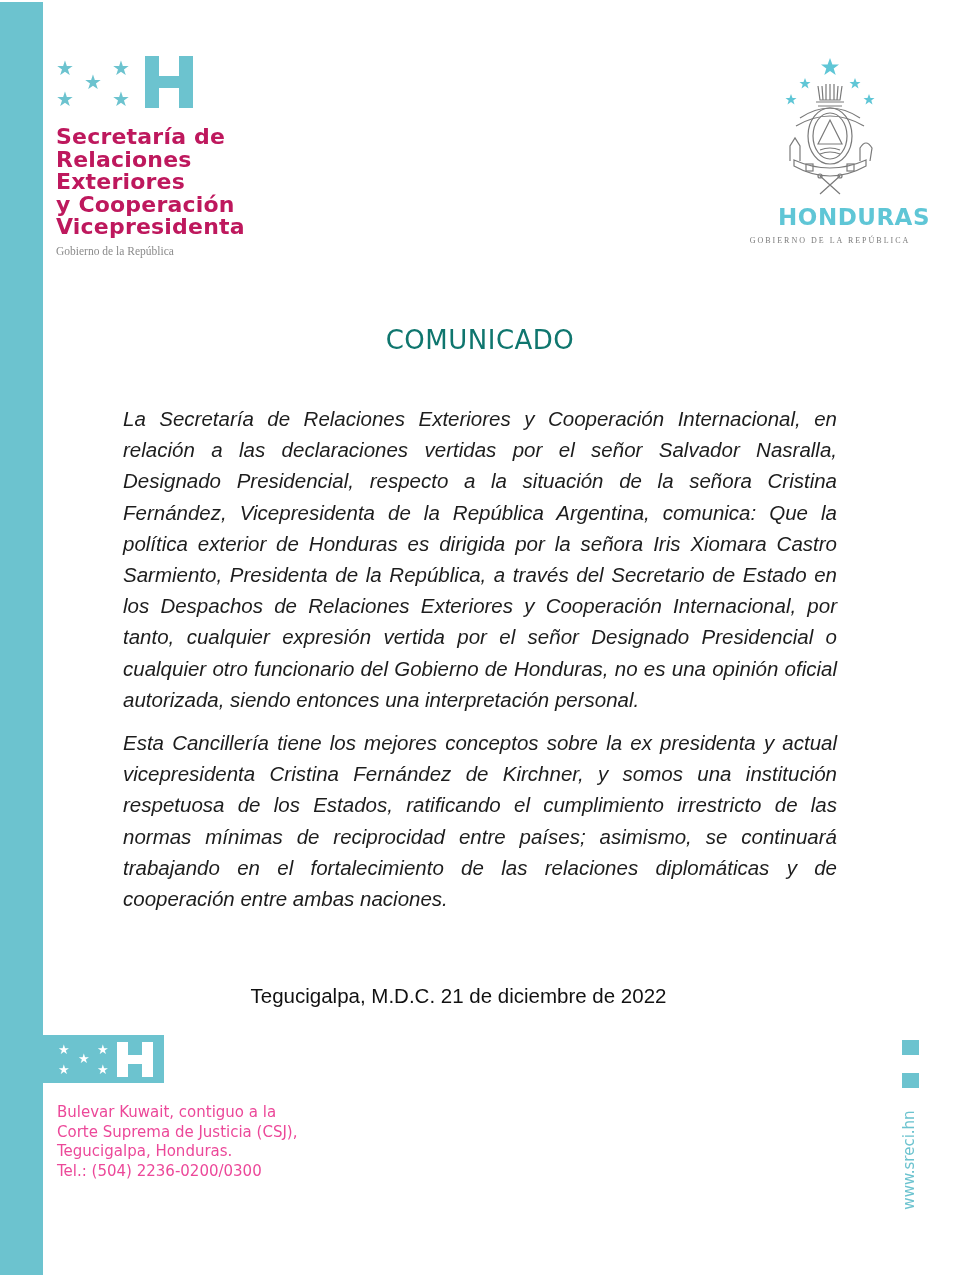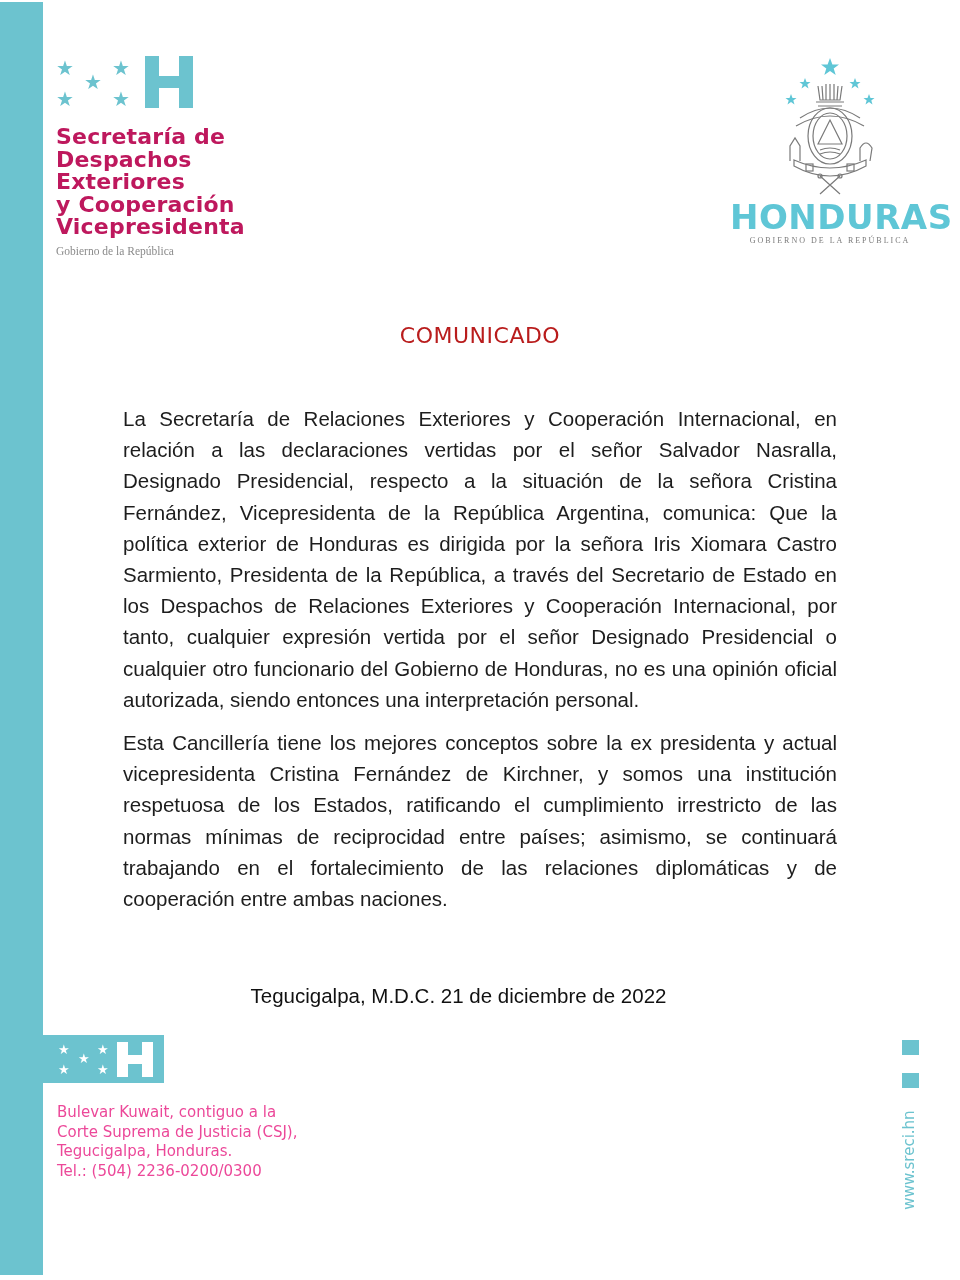--- a/index.html
+++ b/index.html
@@ -14,26 +14,26 @@
   .sreci-mark { position:relative; height:54px; }
   .sreci-mark .star { position:absolute; color:#6cc3cf; font-size:20px; line-height:20px; }
   .sreci-mark .hbig { position:absolute; left:89px; top:0; width:48px; height:52px; }
   .hbig .bar { position:absolute; background:#6cc3cf; }
   .sreci-name { margin-top:16px; color:#be185d; font-weight:bold; font-size:22px; line-height:22.6px; letter-spacing:0.2px; font-family:"DejaVu Sans", sans-serif; }
   .sreci-sub { margin-top:6px; color:#8a8a8a; font-size:11.5px; font-family:"Liberation Serif", serif; }
 
   
   .hn-logo { position:absolute; left:730px; top:56px; width:200px; text-align:center; }
   .hn-emblem { width:100px; height:140px; margin:0 auto; display:block; }
-  .hn-word { color:#5fc6d6; font-weight:bold; font-size:34px; line-height:30px; letter-spacing:0.5px; margin-top:6px; font-family:"DejaVu Sans", sans-serif;text-align:right; }
+  .hn-word { color:#5fc6d6; font-weight:bold; font-size:23px; line-height:30px; letter-spacing:0.5px; margin-top:6px; font-family:"DejaVu Sans", sans-serif;text-align:right; }
   .hn-sub { color:#7a7a7a; font-size:8px; letter-spacing:2px; margin-top:4px; font-family:"Liberation Serif", serif; }
 
-  .doc-title { position:absolute; left:0; width:960px; top:308px; text-align:center; font-size:22px; letter-spacing:0.5px; color:#b91c1c; font-family:"DejaVu Sans", sans-serif; font-weight:normal; }
+  .doc-title { position:absolute; left:0; width:960px; top:308px; text-align:center; font-size:26px; letter-spacing:0.5px; color:#0f766e; font-family:"DejaVu Sans", sans-serif; font-weight:normal; }
 
-  .body-text { position:absolute; left:123px; width:714px; top:403px; font-size:20.5px; line-height:31.2px; text-align:justify; color:#1d1d1d; }
+  .body-text { position:absolute; left:123px; width:714px; top:403px; font-size:20.5px; line-height:31.2px; text-align:justify; color:#1d1d1d;font-style:italic; }
   .body-text p { margin:0 0 12px 0; }
 
   .date-line { position:absolute; left:0; width:917px; top:984px; text-align:center; font-size:20.5px; color:#111; }
 
   
   .foot-mark { position:absolute; left:43px; top:1035px; width:121px; height:48px; background:#6cc3cf; }
   .foot-mark .star { position:absolute; color:#fff; font-size:13px; line-height:13px; }
   .foot-mark .hsmall { position:absolute; left:74px; top:7px; width:36px; height:35px; }
   .hsmall .bar { position:absolute; background:#fff; }
   .address { position:absolute; left:57px; top:1103px; color:#ec4899; font-size:15px; line-height:19.5px; font-family:"DejaVu Sans", sans-serif; }
@@ -54,21 +54,21 @@
     <span class="star" style="left:0;top:33px;">★</span>
     <span class="star" style="left:56px;top:33px;">★</span>
     <div class="hbig">
       <div class="bar" style="left:0;top:0;width:14px;height:52px;"></div>
       <div class="bar" style="right:0;top:0;width:14px;height:52px;"></div>
       <div class="bar" style="left:0;top:20px;width:48px;height:12px;"></div>
     </div>
   </div>
   <div class="sreci-name">
     <div>Secretaría de</div>
-    <div>Despachos</div>
+    <div>Relaciones</div>
     <div>Exteriores</div>
     <div>y Cooperación</div>
     <div>Vicepresidenta</div>
   </div>
   <div class="sreci-sub">Gobierno de la República</div>
 </div>
 
 <div class="hn-logo">
   <svg class="hn-emblem" viewBox="0 0 100 140">
     <g fill="#5fc6d6">

